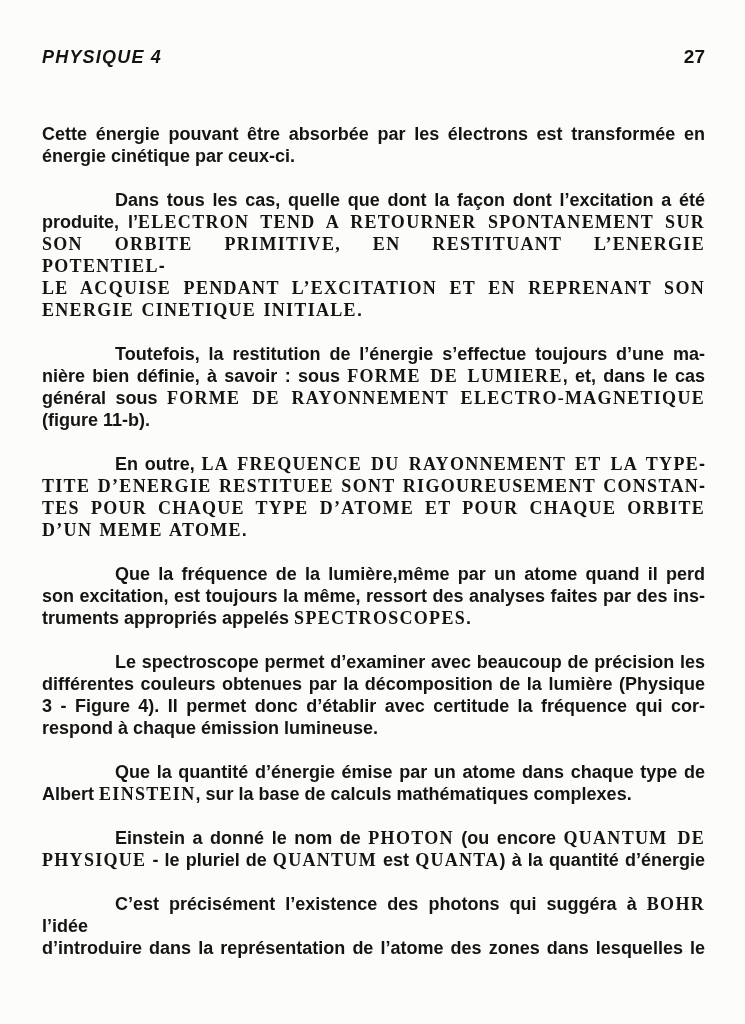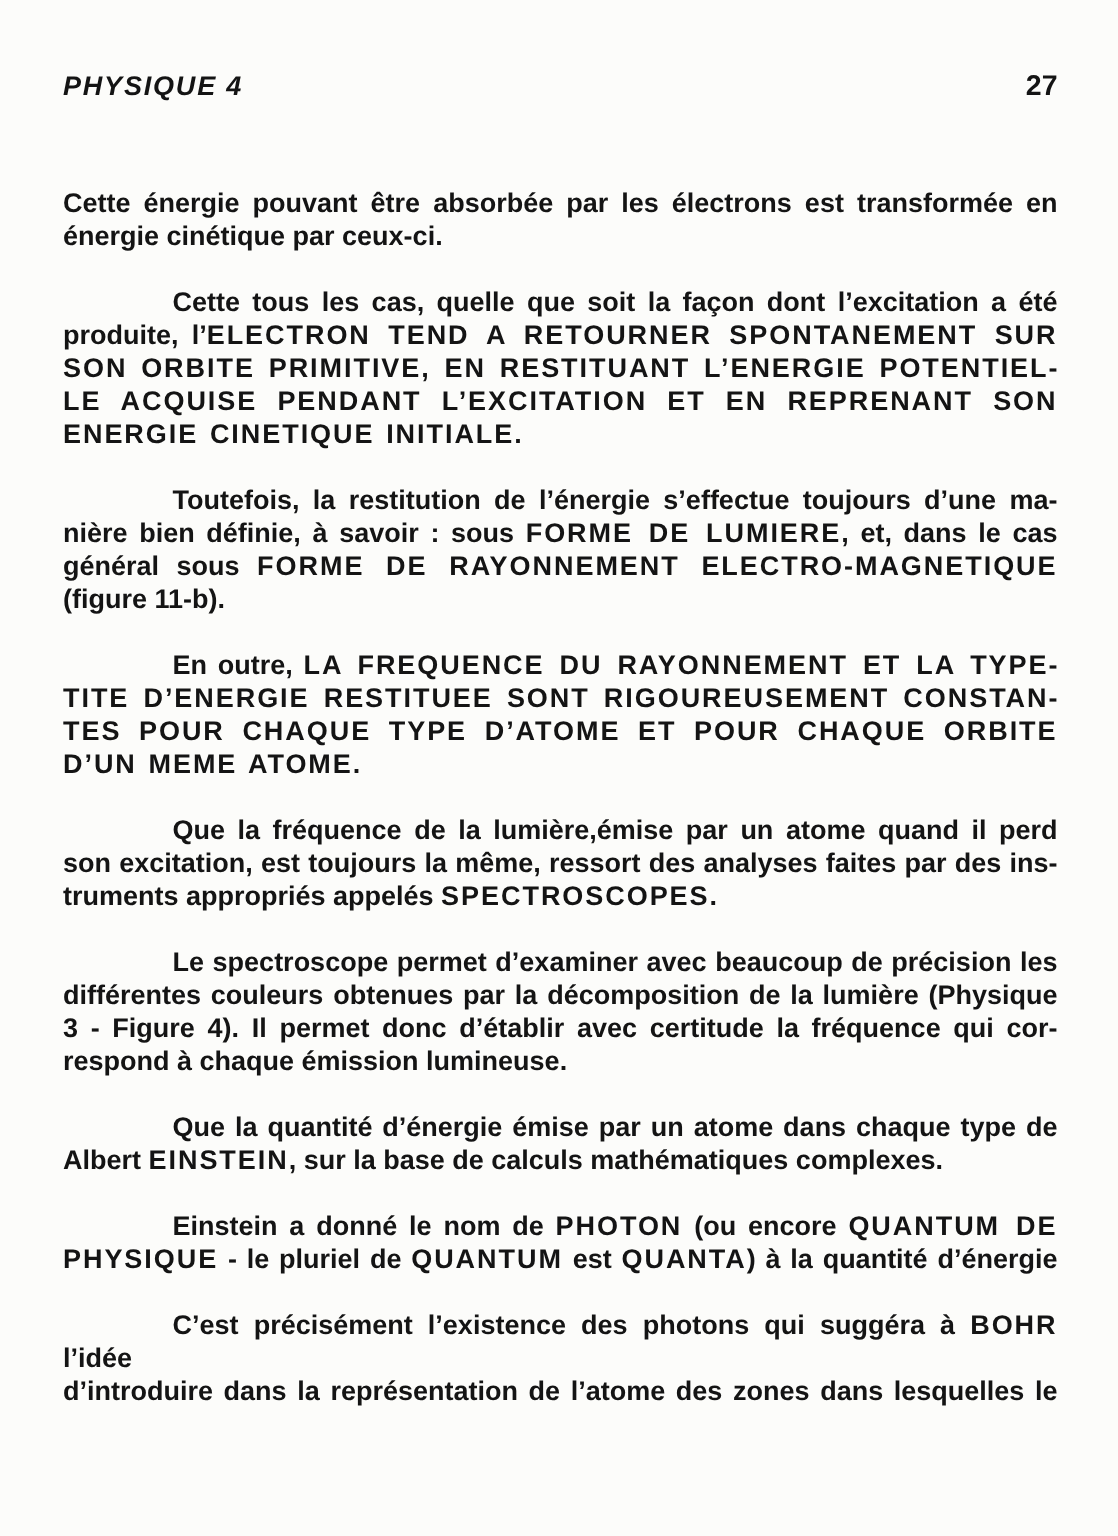--- a/index.html
+++ b/index.html
@@ -54,41 +54,42 @@
     text-align: justify;
     text-align-last: justify;
     white-space: normal;
   }
   .line.endline {
     text-align-last: left;
   }
   .caps {
     letter-spacing: 1.3px;
     word-spacing: 1.5px;
+    font-family: Liberation Serif, serif;
   }
 </style>
 </head>
 <body>
 
 <div class="page">
 
   <div class="page-header">
     <span class="page-title">PHYSIQUE 4</span>
     <span class="page-number">27</span>
   </div>
 
   <div class="doc-body">
 
     <div class="para">
       <div class="line">Cette énergie pouvant être absorbée par les électrons est transformée en</div>
       <div class="line endline">énergie cinétique par ceux-ci.</div>
     </div>
 
     <div class="para indent">
-      <div class="line">Cette tous les cas, quelle que soit la façon dont l’excitation a été</div>
+      <div class="line">Dans tous les cas, quelle que dont la façon dont l’excitation a été</div>
       <div class="line">produite, l’<span class="caps">ELECTRON TEND A RETOURNER SPONTANEMENT SUR</span></div>
       <div class="line"><span class="caps">SON ORBITE PRIMITIVE, EN RESTITUANT L’ENERGIE POTENTIEL</span>-</div>
       <div class="line"><span class="caps">LE ACQUISE PENDANT L’EXCITATION ET EN REPRENANT SON</span></div>
       <div class="line endline"><span class="caps">ENERGIE CINETIQUE INITIALE</span>.</div>
     </div>
 
     <div class="para indent">
       <div class="line">Toutefois, la restitution de l’énergie s’effectue toujours d’une ma-</div>
       <div class="line">nière bien définie, à savoir : sous <span class="caps">FORME DE LUMIERE</span>, et, dans le cas</div>
       <div class="line">général sous <span class="caps">FORME DE RAYONNEMENT ELECTRO-MAGNETIQUE</span></div>
@@ -96,21 +97,21 @@
     </div>
 
     <div class="para indent">
       <div class="line">En outre, <span class="caps">LA FREQUENCE DU RAYONNEMENT ET LA TYPE</span>-</div>
       <div class="line"><span class="caps">TITE D’ENERGIE RESTITUEE SONT RIGOUREUSEMENT CONSTAN</span>-</div>
       <div class="line"><span class="caps">TES POUR CHAQUE TYPE D’ATOME ET POUR CHAQUE ORBITE</span></div>
       <div class="line endline"><span class="caps">D’UN MEME ATOME</span>.</div>
     </div>
 
     <div class="para indent">
-      <div class="line">Que la fréquence de la lumière,émise par un atome quand il perd</div>
+      <div class="line">Que la fréquence de la lumière,même par un atome quand il perd</div>
       <div class="line">son excitation, est toujours la même, ressort des analyses faites par des ins-</div>
       <div class="line endline">truments appropriés appelés <span class="caps">SPECTROSCOPES</span>.</div>
     </div>
 
     <div class="para indent">
       <div class="line">Le spectroscope permet d’examiner avec beaucoup de précision les</div>
       <div class="line">différentes couleurs obtenues par la décomposition de la lumière (Physique</div>
       <div class="line">3 - Figure 4). Il permet donc d’établir avec certitude la fréquence qui cor-</div>
       <div class="line endline">respond à chaque émission lumineuse.</div>
     </div>

